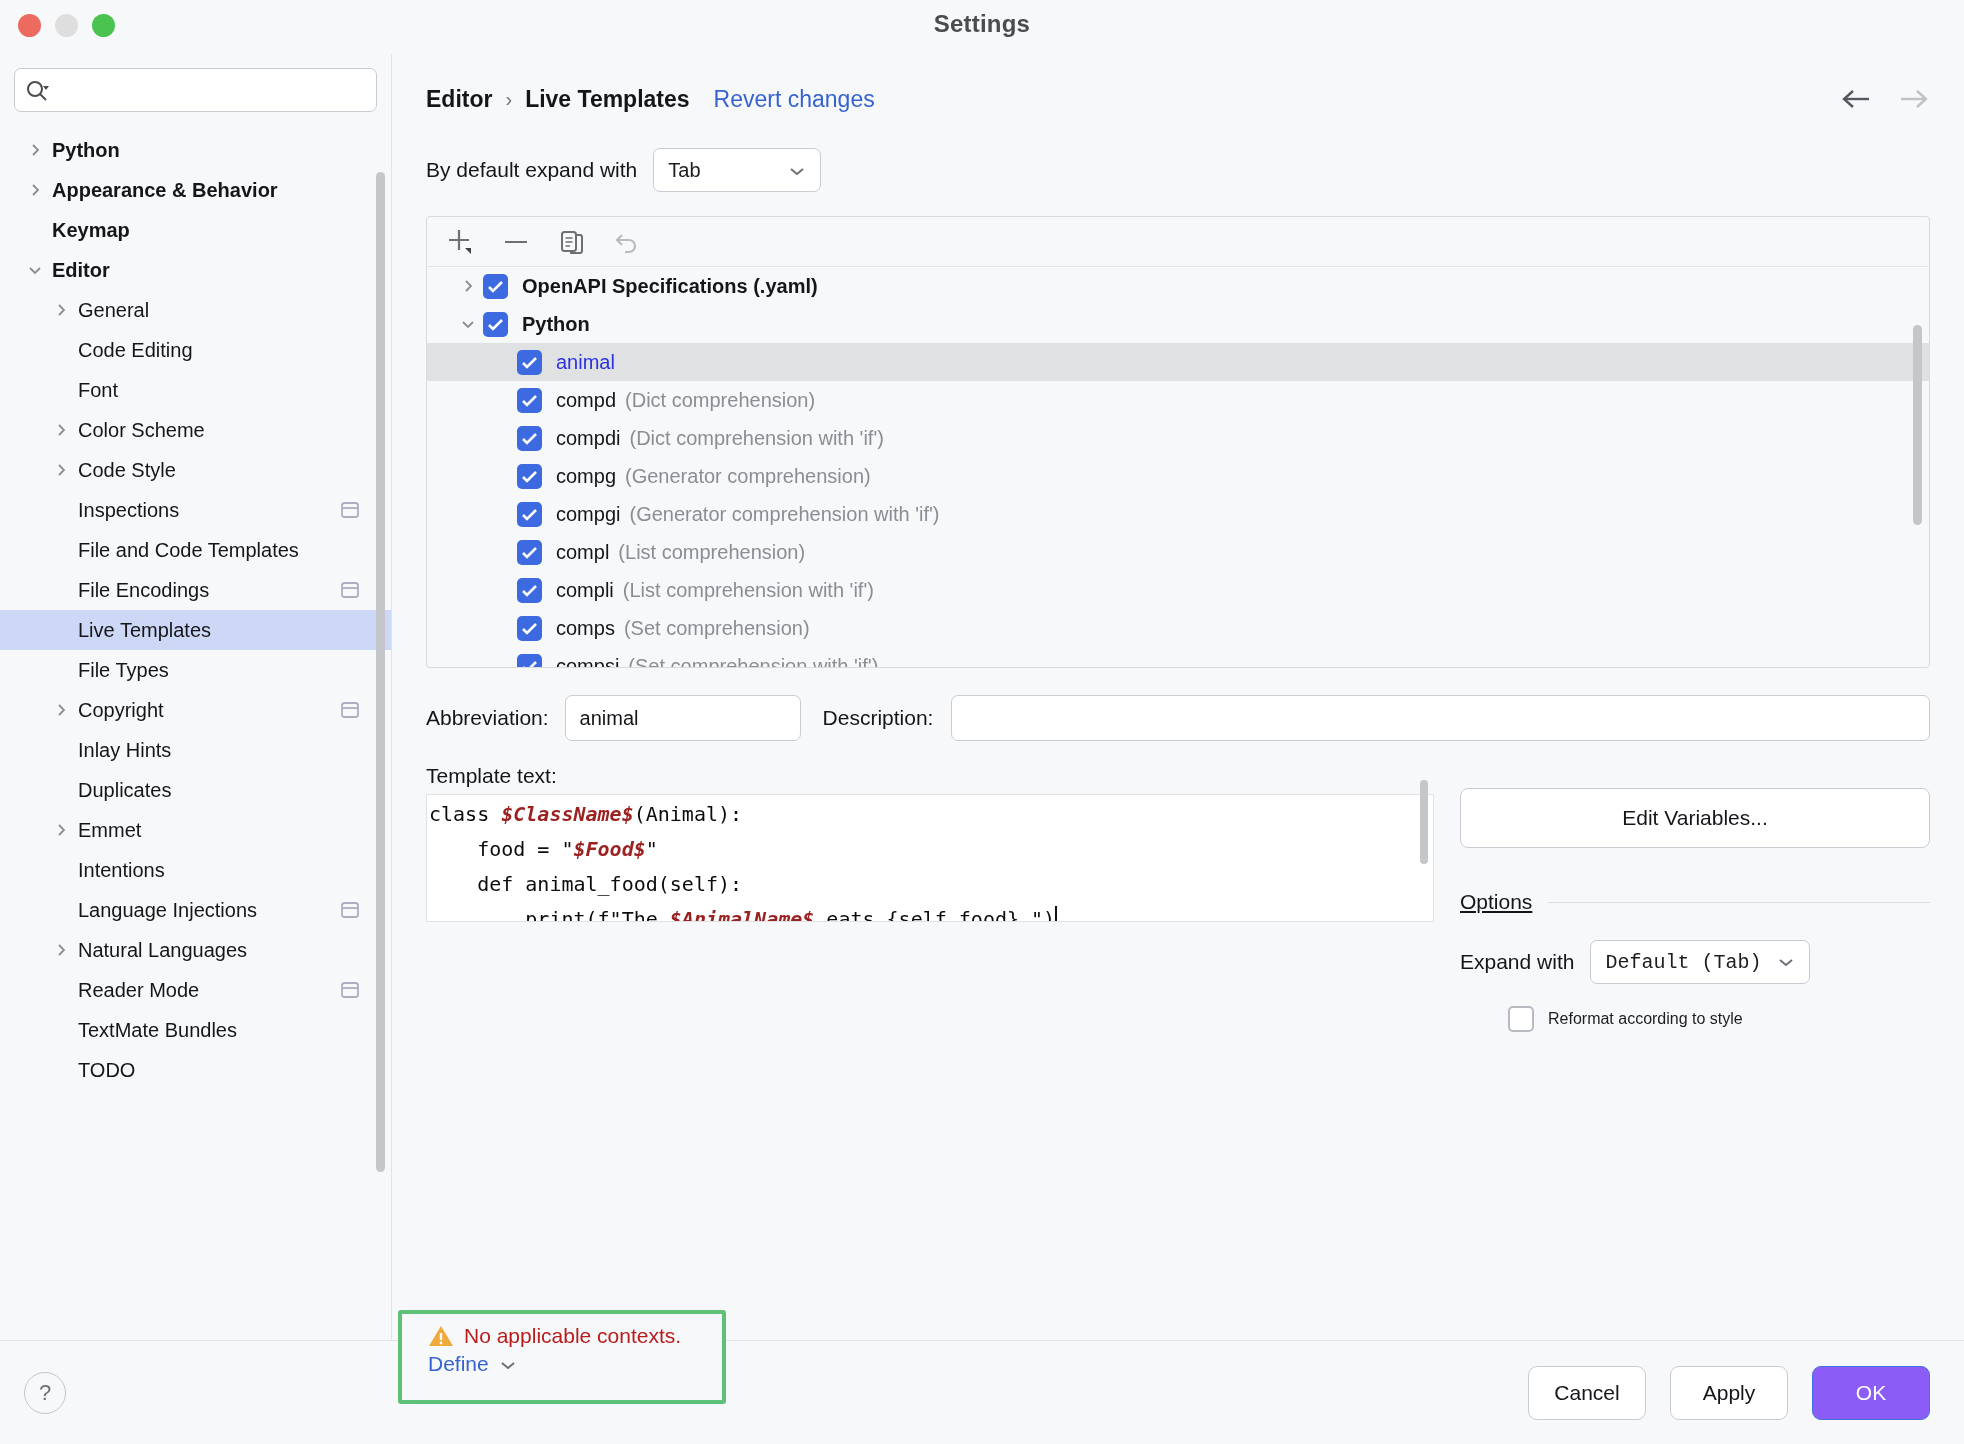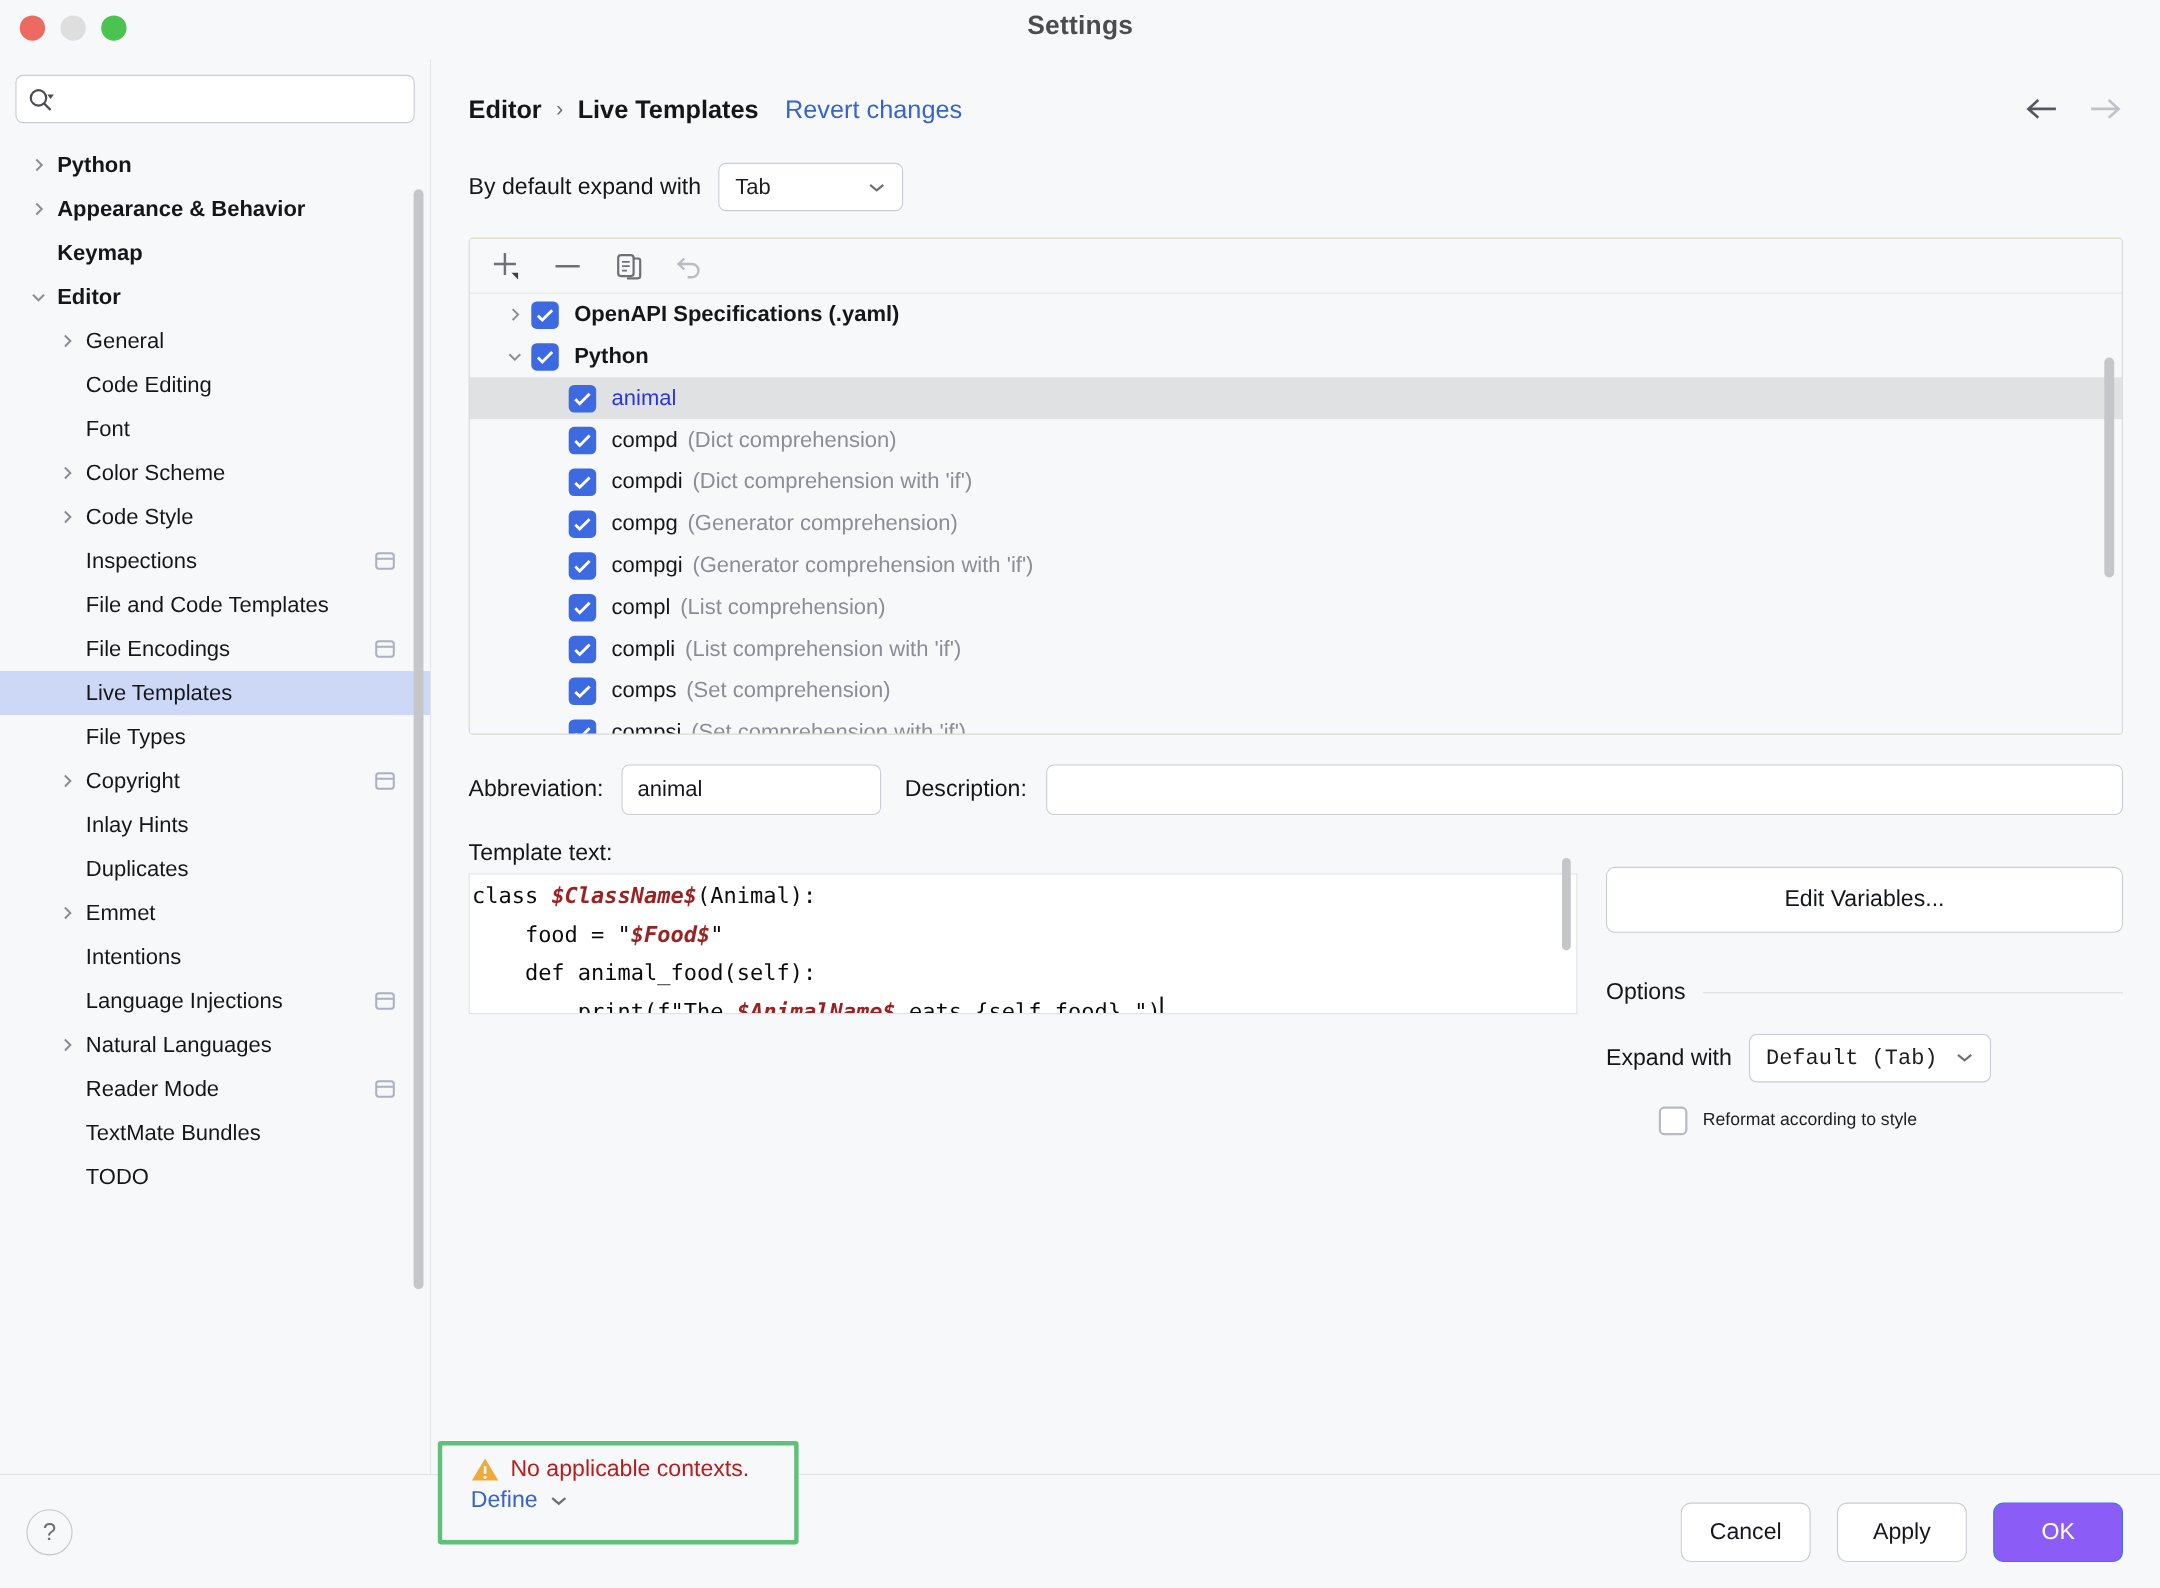--- a/index.html
+++ b/index.html
@@ -148,21 +148,21 @@
     padding: 0 14px;
     min-width: 168px;
     justify-content: space-between;
     font-size: 20px;
   }
   .chev { margin-left: 16px; color: #6d7075; }
 
   
   .panel {
     margin: 18px 34px 0 34px;
-    background: #fde047;
+    background: #86efac;
     border: 1px solid #d9dbdf;
     border-radius: 4px;
     height: 452px;
     flex: 0 0 452px;
     position: relative;
     overflow: hidden;
   }
   .panel-toolbar {
     height: 50px;
     border-bottom: 1px solid #e4e5e8;
@@ -277,21 +277,21 @@
     font-family: "Liberation Sans", sans-serif;
     font-size: 21px; color: #15161a;
     height: 60px;
     display: inline-flex; align-items: center; justify-content: center;
     cursor: pointer;
   }
   #edit-vars { width: 100%; margin-top: 24px; }
 
   .options-head {
     display: flex; align-items: center;
-    margin-top: 42px; font-size: 21px; color: #15161a;
+    margin-top: 42px; font-size: 21px; color: #15161a; text-decoration: underline;
   }
   .options-head .rule { flex: 1 1 auto; height: 1px; background: #dcdee1; margin-left: 16px; }
 
   .opt-row { display: flex; align-items: center; margin-top: 26px; justify-content: flex-start; }
   .opt-row .lbl { font-size: 21px; color: #15161a; }
   #expand-with-combo { margin-left: 16px; min-width: 198px; font-family: Liberation Mono, monospace; }
   .opt-check { display: flex; align-items: center; margin-top: 22px; margin-left: 48px; }
   .cb-empty {
     width: 26px; height: 26px; border: 2px solid #b7bac0; border-radius: 5px;
     background: #fff; margin-right: 14px; flex: 0 0 26px;

